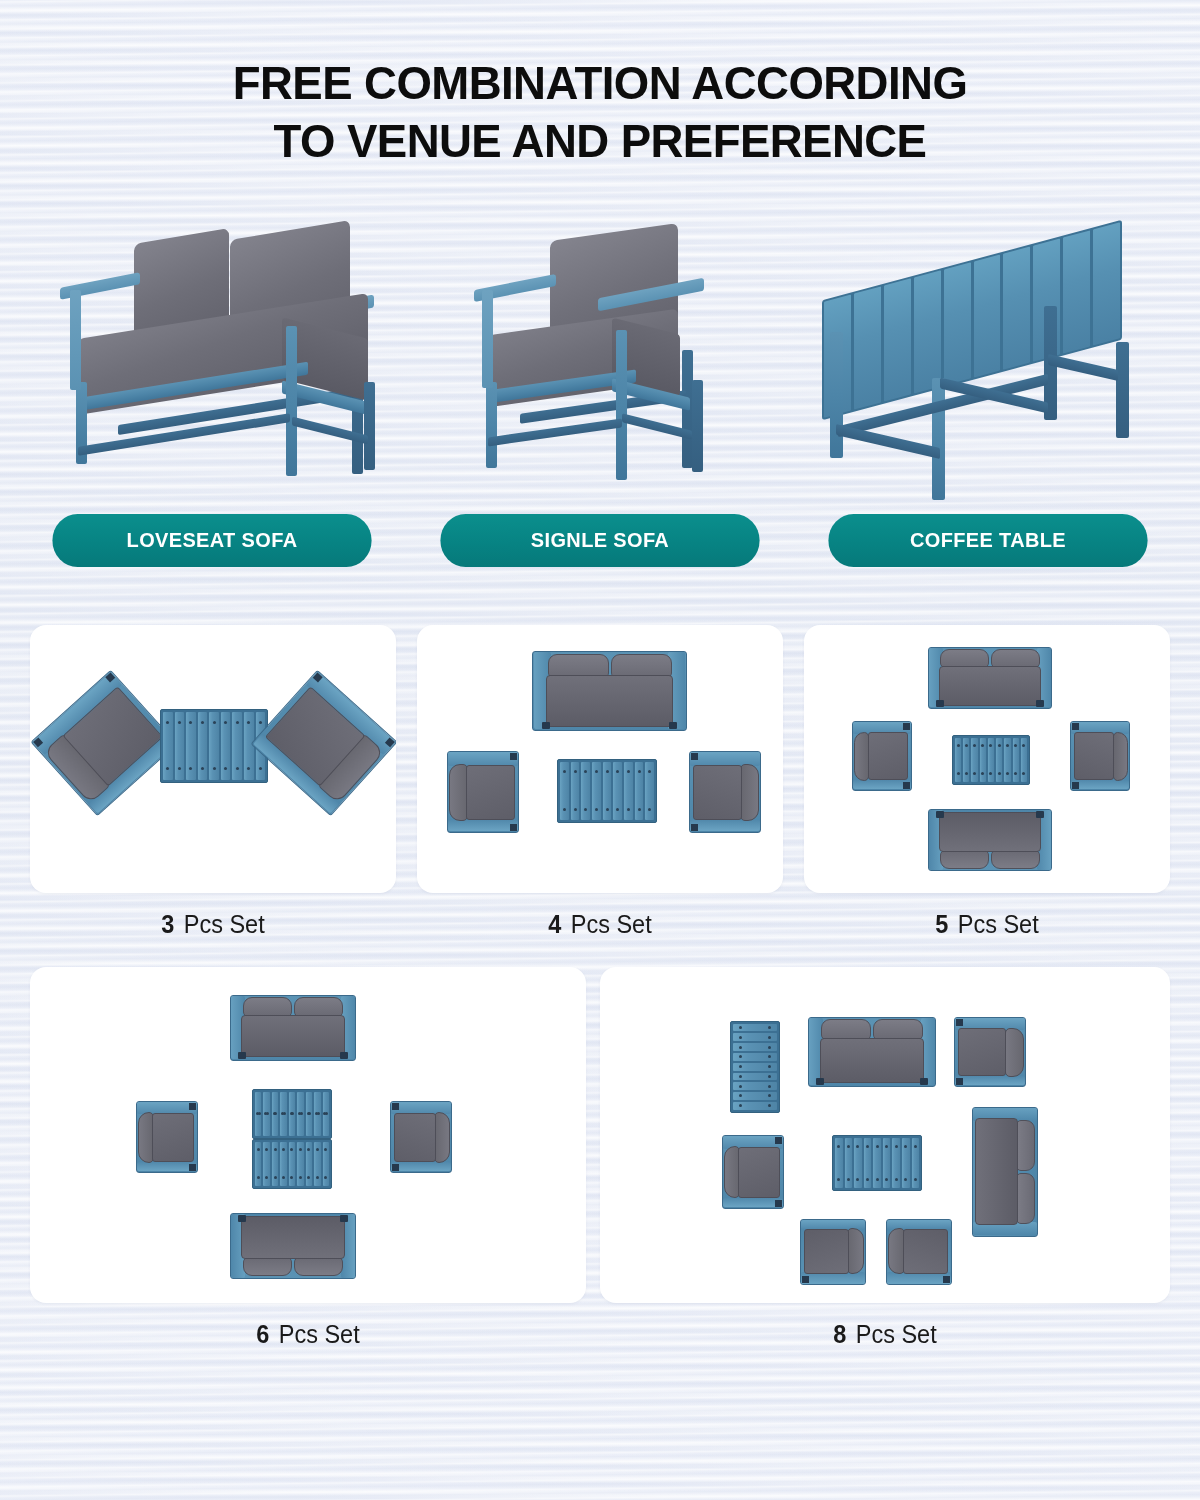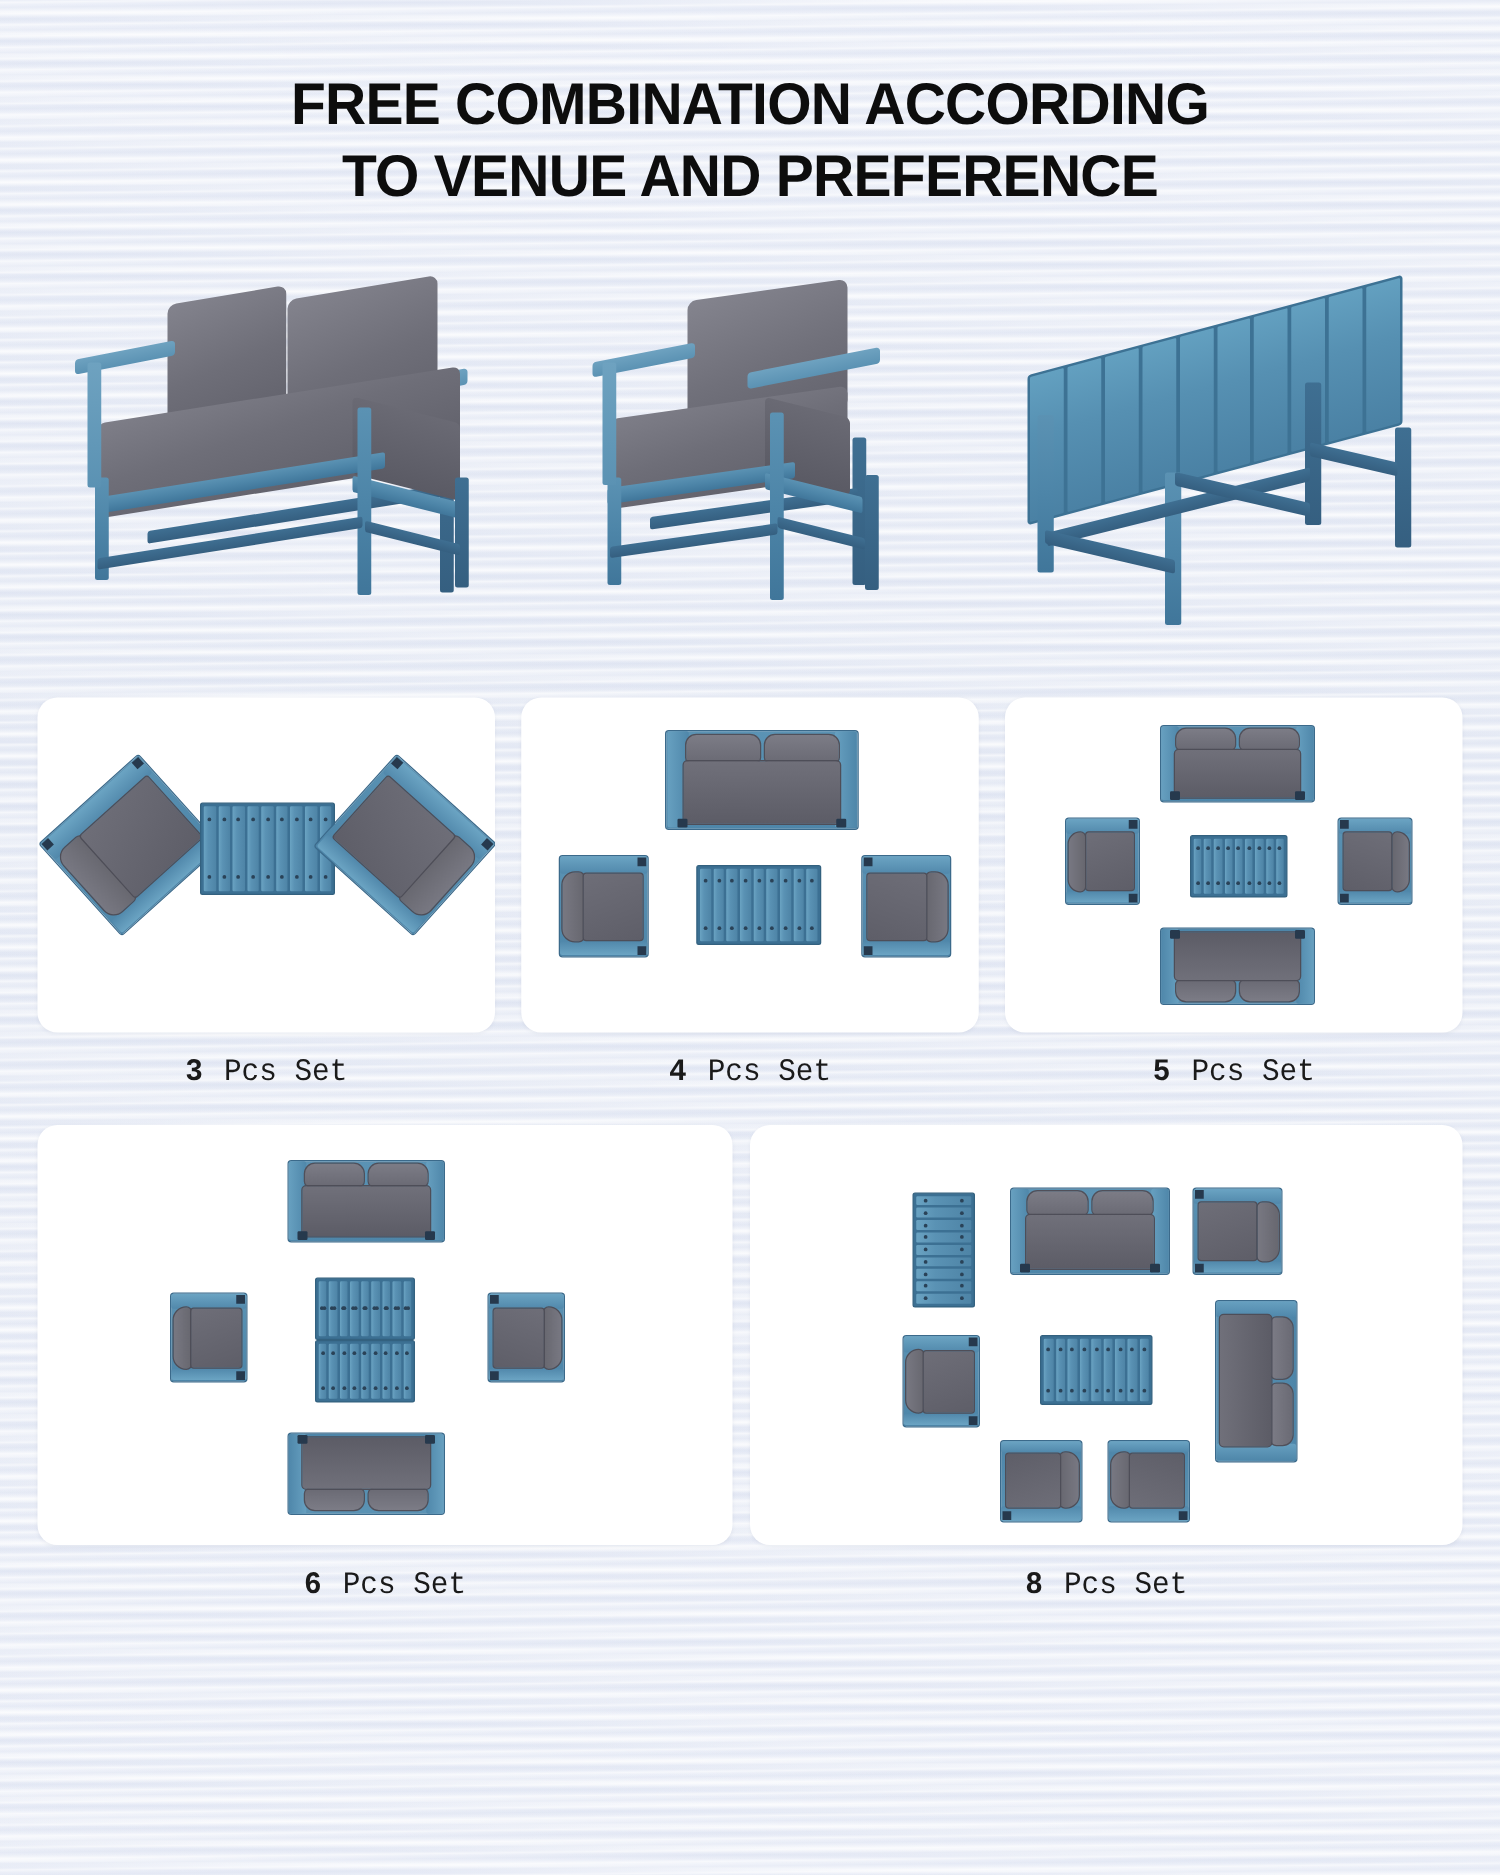--- a/index.html
+++ b/index.html
@@ -89,21 +89,21 @@
     font-weight: 600;
     letter-spacing: 0.4px;
     transform: scaleX(0.95);
   }
 
   
   .sets { padding: 58px 30px 0 30px; }
   .sets-row { display: flex; justify-content: space-between; }
   .sets-row + .sets-row { margin-top: 28px; }
 
-  .set-block { display: flex; flex-direction: column; font-family: Liberation Mono, monospace; }
+  .set-block { display: flex; flex-direction: column; }
   .card {
     background: #ffffff;
     border-radius: 16px;
     position: relative;
     overflow: hidden;
     box-shadow: 0 1px 3px rgba(90,100,130,0.07);
   }
   .card.r1 { width: 366px; height: 268px; }
   .card.r2-a { width: 556px; height: 336px; }
   .card.r2-b { width: 570px; height: 336px; }
@@ -409,20 +409,25 @@
         <div class="leg wood-dk" style="left:228px; top:56px; height:114px;"></div>
         <div class="leg wood-dk" style="left:300px; top:92px; height:96px;"></div>
         <div class="rail wood-dk" style="left:22px; top:150px; width:210px; transform:skewY(-14deg);"></div>
         <div class="rail wood-dk" style="left:20px; top:186px; width:104px; transform:skewY(13deg);"></div>
         <div class="rail wood-dk" style="left:124px; top:140px; width:108px; transform:skewY(13deg);"></div>
         <div class="rail wood-dk" style="left:232px; top:112px; width:70px; transform:skewY(13deg);"></div>
       </div>
     </div>
   </div>
 
+  <div class="pill-row">
+    <div class="pill">LOVESEAT SOFA</div>
+    <div class="pill">SIGNLE SOFA</div>
+    <div class="pill">COFFEE TABLE</div>
+  </div>
 
   <div class="sets">
 
     <div class="sets-row">
 
       <div class="set-block">
         <div class="card r1">
 
           <div class="td td-chair" style="left:20px; top:68px; width:108px; height:100px; transform:rotate(-42deg);">
             <div class="frame"></div>

